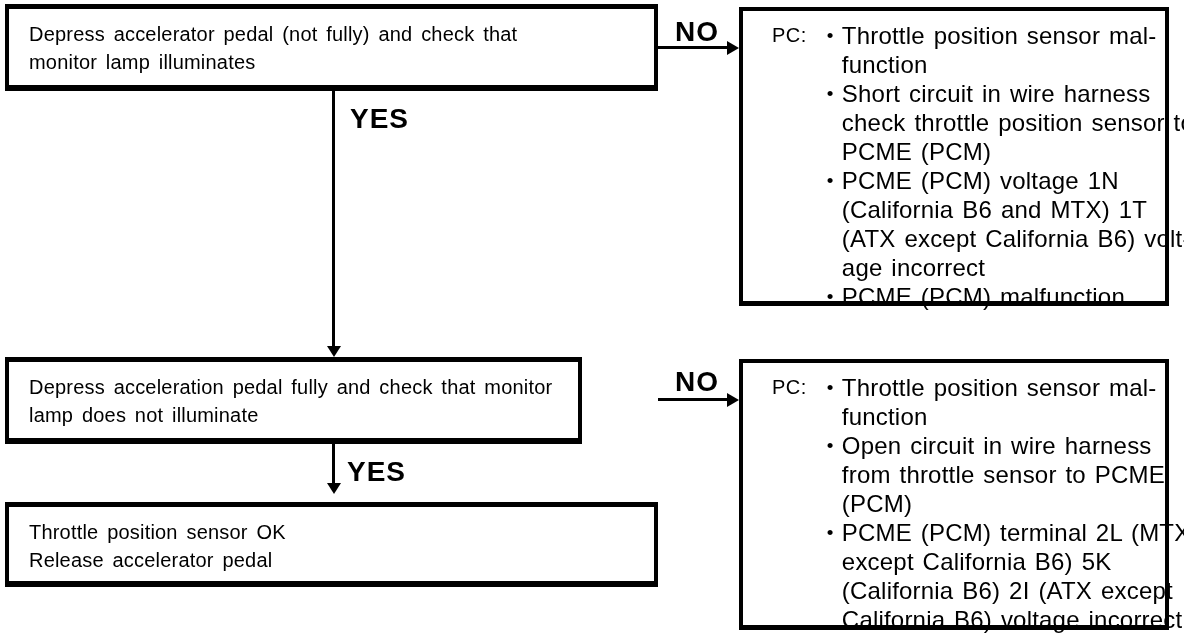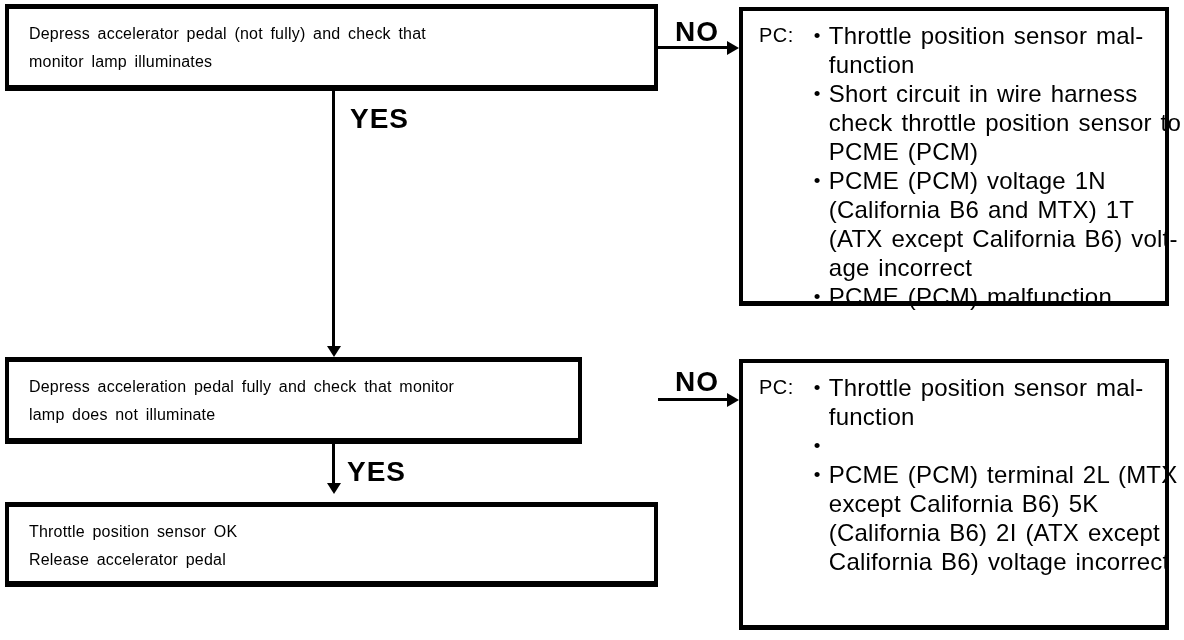--- a/index.html
+++ b/index.html
@@ -18,21 +18,21 @@
     box-sizing: border-box;
     background: #ffffff;
     border: 4px solid #000;
   }
   .step {
     border-width: 5px 4px 6px 4px;
     padding: 11px 14px 0 20px;
   }
   .step .txt {
     white-space: pre;
-    font-size: 16px;
+    font-size: 20px;
     line-height: 28px;
     word-spacing: 3px;
     letter-spacing: 0.2px;
   }
   #step1 { left: 5px;  top: 4px;   width: 653px; height: 87px; }
   #step2 { left: 5px;  top: 357px; width: 577px; height: 87px; }
   #step3 { left: 5px;  top: 502px; width: 653px; height: 85px; }
 
   .pcbox {
     border-width: 4px 4px 5px 4px;
@@ -41,20 +41,21 @@
     align-items: flex-start;
   }
   #pc1 { left: 739px; top: 7px;   width: 430px; height: 299px; }
   #pc2 { left: 739px; top: 359px; width: 430px; height: 271px; }
 
   .pc-prefix {
     font-size: 20px;
     line-height: 29px;
     margin-right: 20px;
     letter-spacing: 0.5px;
+    margin-left: 13px;
   }
   .bullets { display: block; }
   .bullet { display: flex; align-items: flex-start; }
   .dot {
     width: 15px;
     font-size: 19px;
     line-height: 29px;
     flex: 0 0 15px;
   }
   .btext {
@@ -155,20 +156,23 @@
   <div class="fbox pcbox" id="pc2">
     <span class="pc-prefix">PC:</span>
     <div class="bullets">
       <div class="bullet">
         <span class="dot">•</span>
         <span class="btext">Throttle position sensor mal-
 function</span>
       </div>
       <div class="bullet">
         <span class="dot">•</span>
+        <span class="btext">Open circuit in wire harness
+from throttle sensor to PCME
+(PCM)</span>
       </div>
       <div class="bullet">
         <span class="dot">•</span>
         <span class="btext">PCME (PCM) terminal 2L (MTX
 except California B6) 5K
 (California B6) 2I (ATX except
 California B6) voltage incorrect</span>
       </div>
     </div>
   </div>

